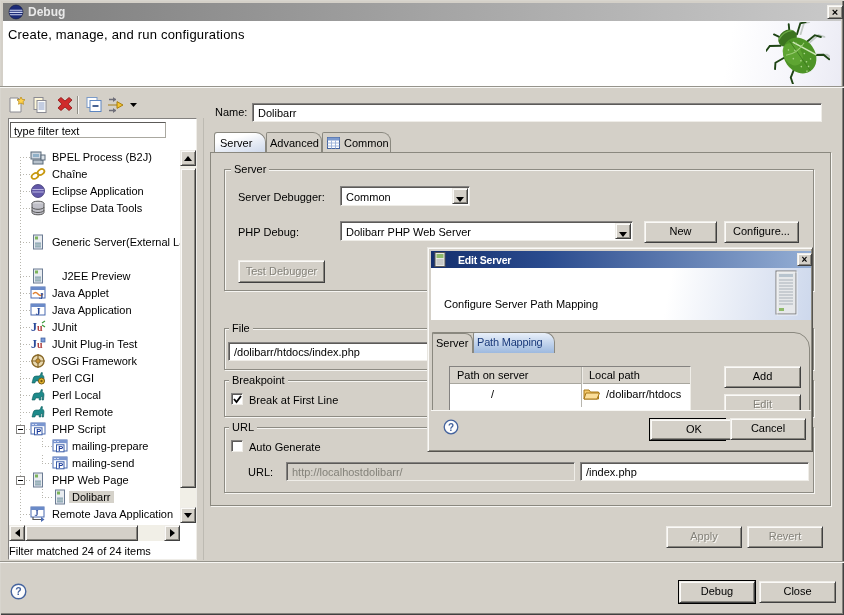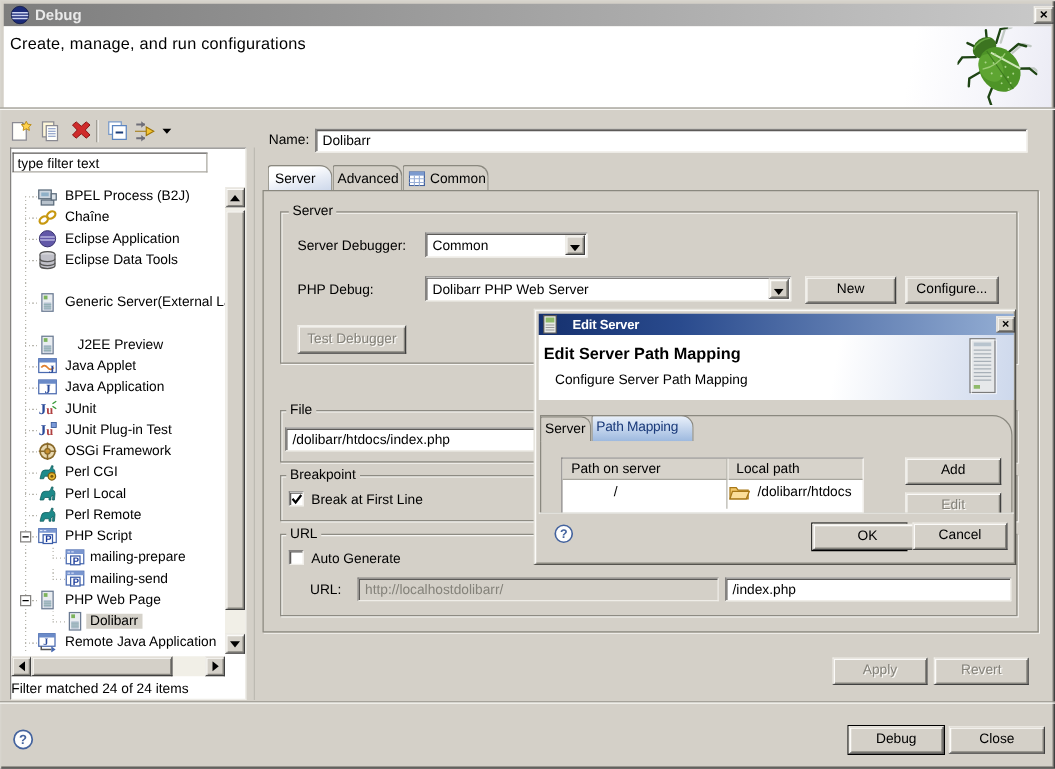--- a/index.html
+++ b/index.html
@@ -413,21 +413,20 @@
     <svg class="abs" style="left:3px;top:1px" width="13" height="15" viewBox="0 0 13 15">
       <rect x="1" y="0.5" width="10" height="14" fill="#e8eae6" stroke="#555"></rect>
       <rect x="2.5" y="2" width="7" height="4" fill="#8fba6a"></rect>
       <path d="M2.5 8h7M2.5 10h7M2.5 12h7" stroke="#999" stroke-width="0.8"></path>
     </svg>
     <span class="abs" style="left:27px;top:3px;font-weight:bold;font-size:10.5px;color:#fff;letter-spacing:-0.2px">Edit Server</span>
     <div class="btn" style="left:366px;top:2px;width:15px;height:13px;line-height:11px;font-weight:bold;font-size:10px">×</div>
   </div>
 
   <div class="abs" style="left:3px;top:20px;width:380px;height:52px;background:linear-gradient(100deg,#ffffff 62%,#dde4f2 88%,#cdd8ec 100%)"></div>
-  <span class="abs" style="left:7px;top:27px;font-weight:bold;font-size:13px">Edit Server Path Mapping</span>
   <span class="abs" style="left:16px;top:50px;font-size:11px">Configure Server Path Mapping</span>
   <svg class="abs" style="left:345px;top:22px" width="28" height="47" viewBox="0 0 28 47">
     <rect x="3" y="1" width="20" height="43" fill="#e6e8ea" stroke="#7a7a7a"></rect>
     <rect x="3" y="1" width="20" height="43" fill="none" stroke="#fff" stroke-width="0.6" transform="translate(1,1)"></rect>
     <rect x="6" y="4" width="14" height="3" fill="#b8c4ce"></rect>
     <path d="M6 10h14M6 13h14M6 16h14M6 19h14M6 22h14M6 25h14M6 28h14M6 31h14M6 34h14" stroke="#a8b0b8" stroke-width="1"></path>
     <rect x="6" y="38" width="5" height="3" fill="#8fba6a"></rect>
   </svg>
 
   <div class="abs" style="left:4px;top:84px;width:378px;height:79px;border:1px solid #8a887f;border-radius:0 16px 0 0;background:#d4d0c8"></div>

